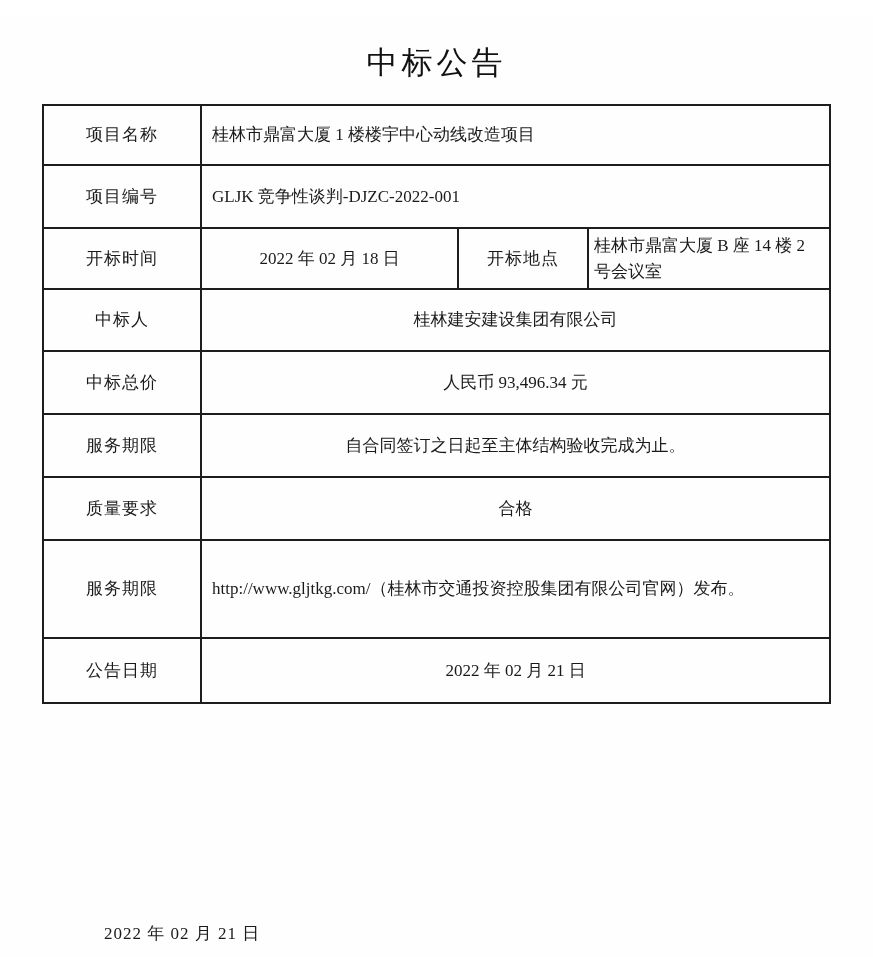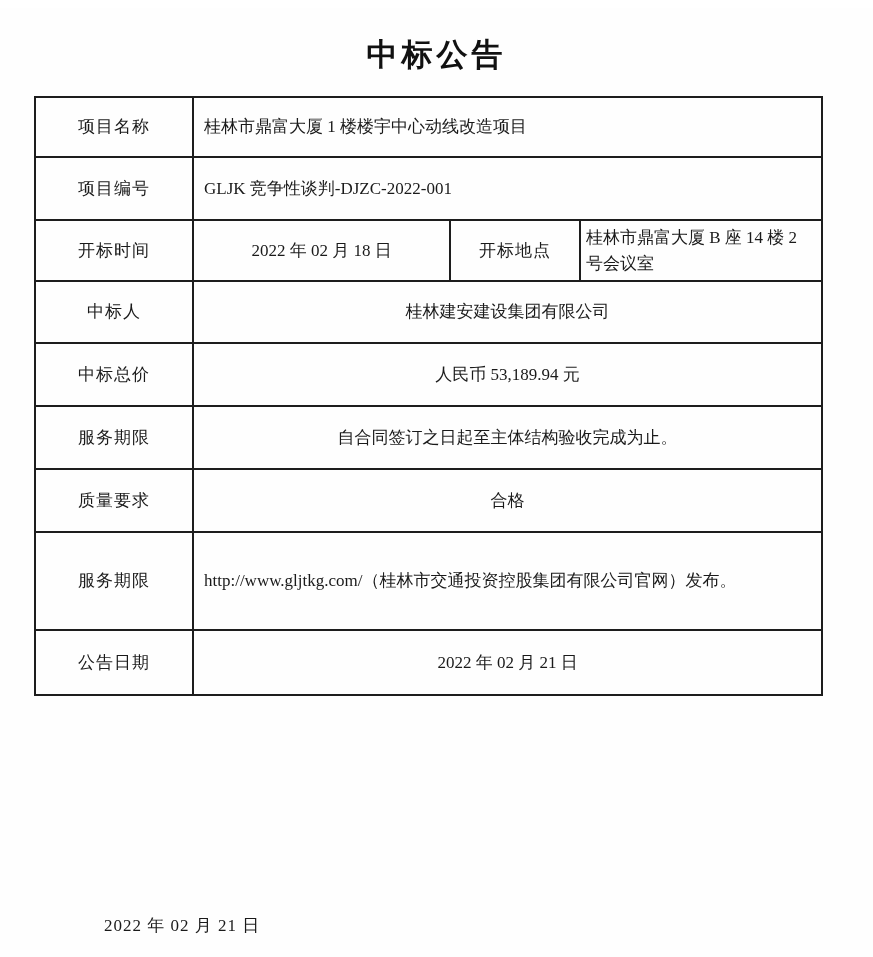--- a/index.html
+++ b/index.html
@@ -15,33 +15,33 @@
     color: #1a1a1a;
     position: relative;
   }
   .page {
     width: 873px;
     height: 957px;
     position: relative;
     background: #fefefe;
   }
   .doc-title {
-    margin: 8px;
+    margin: 16px;
     padding-top: 26px;
     text-align: center;
     font-size: 31px;
-    font-weight: bold;
+    font-weight: normal;
     letter-spacing: 4px;
     color: #111;
   }
   table.notice-table {
     border-collapse: collapse;
     table-layout: fixed;
     position: absolute;
-    left: 34px;
+    left: 42px;
     top: 88px;
     width: 787px;
   }
   table.notice-table td {
     border: 2px solid #1d1d1d;
     font-size: 17px;
     line-height: 1.5;
     padding: 2px 10px;
     vertical-align: middle;
     word-break: break-all;
@@ -113,21 +113,21 @@
       <td class="val-left" style="padding-left:5px;">桂林市鼎富大厦 B 座 14 楼 2 号会议室</td>
     </tr>
 
     <tr class="r6">
       <td class="lbl">中标人</td>
       <td class="val-center" colspan="3">桂林建安建设集团有限公司</td>
     </tr>
 
     <tr class="r7">
       <td class="lbl">中标总价</td>
-      <td class="val-center" colspan="3">人民币 53,189.94 元</td>
+      <td class="val-center" colspan="3">人民币 93,496.34 元</td>
     </tr>
 
     <tr class="r8">
       <td class="lbl">服务期限</td>
       <td class="val-center" colspan="3">自合同签订之日起至主体结构验收完成为止。</td>
     </tr>
 
     <tr class="r9">
       <td class="lbl">质量要求</td>
       <td class="val-center" colspan="3">合格</td>

